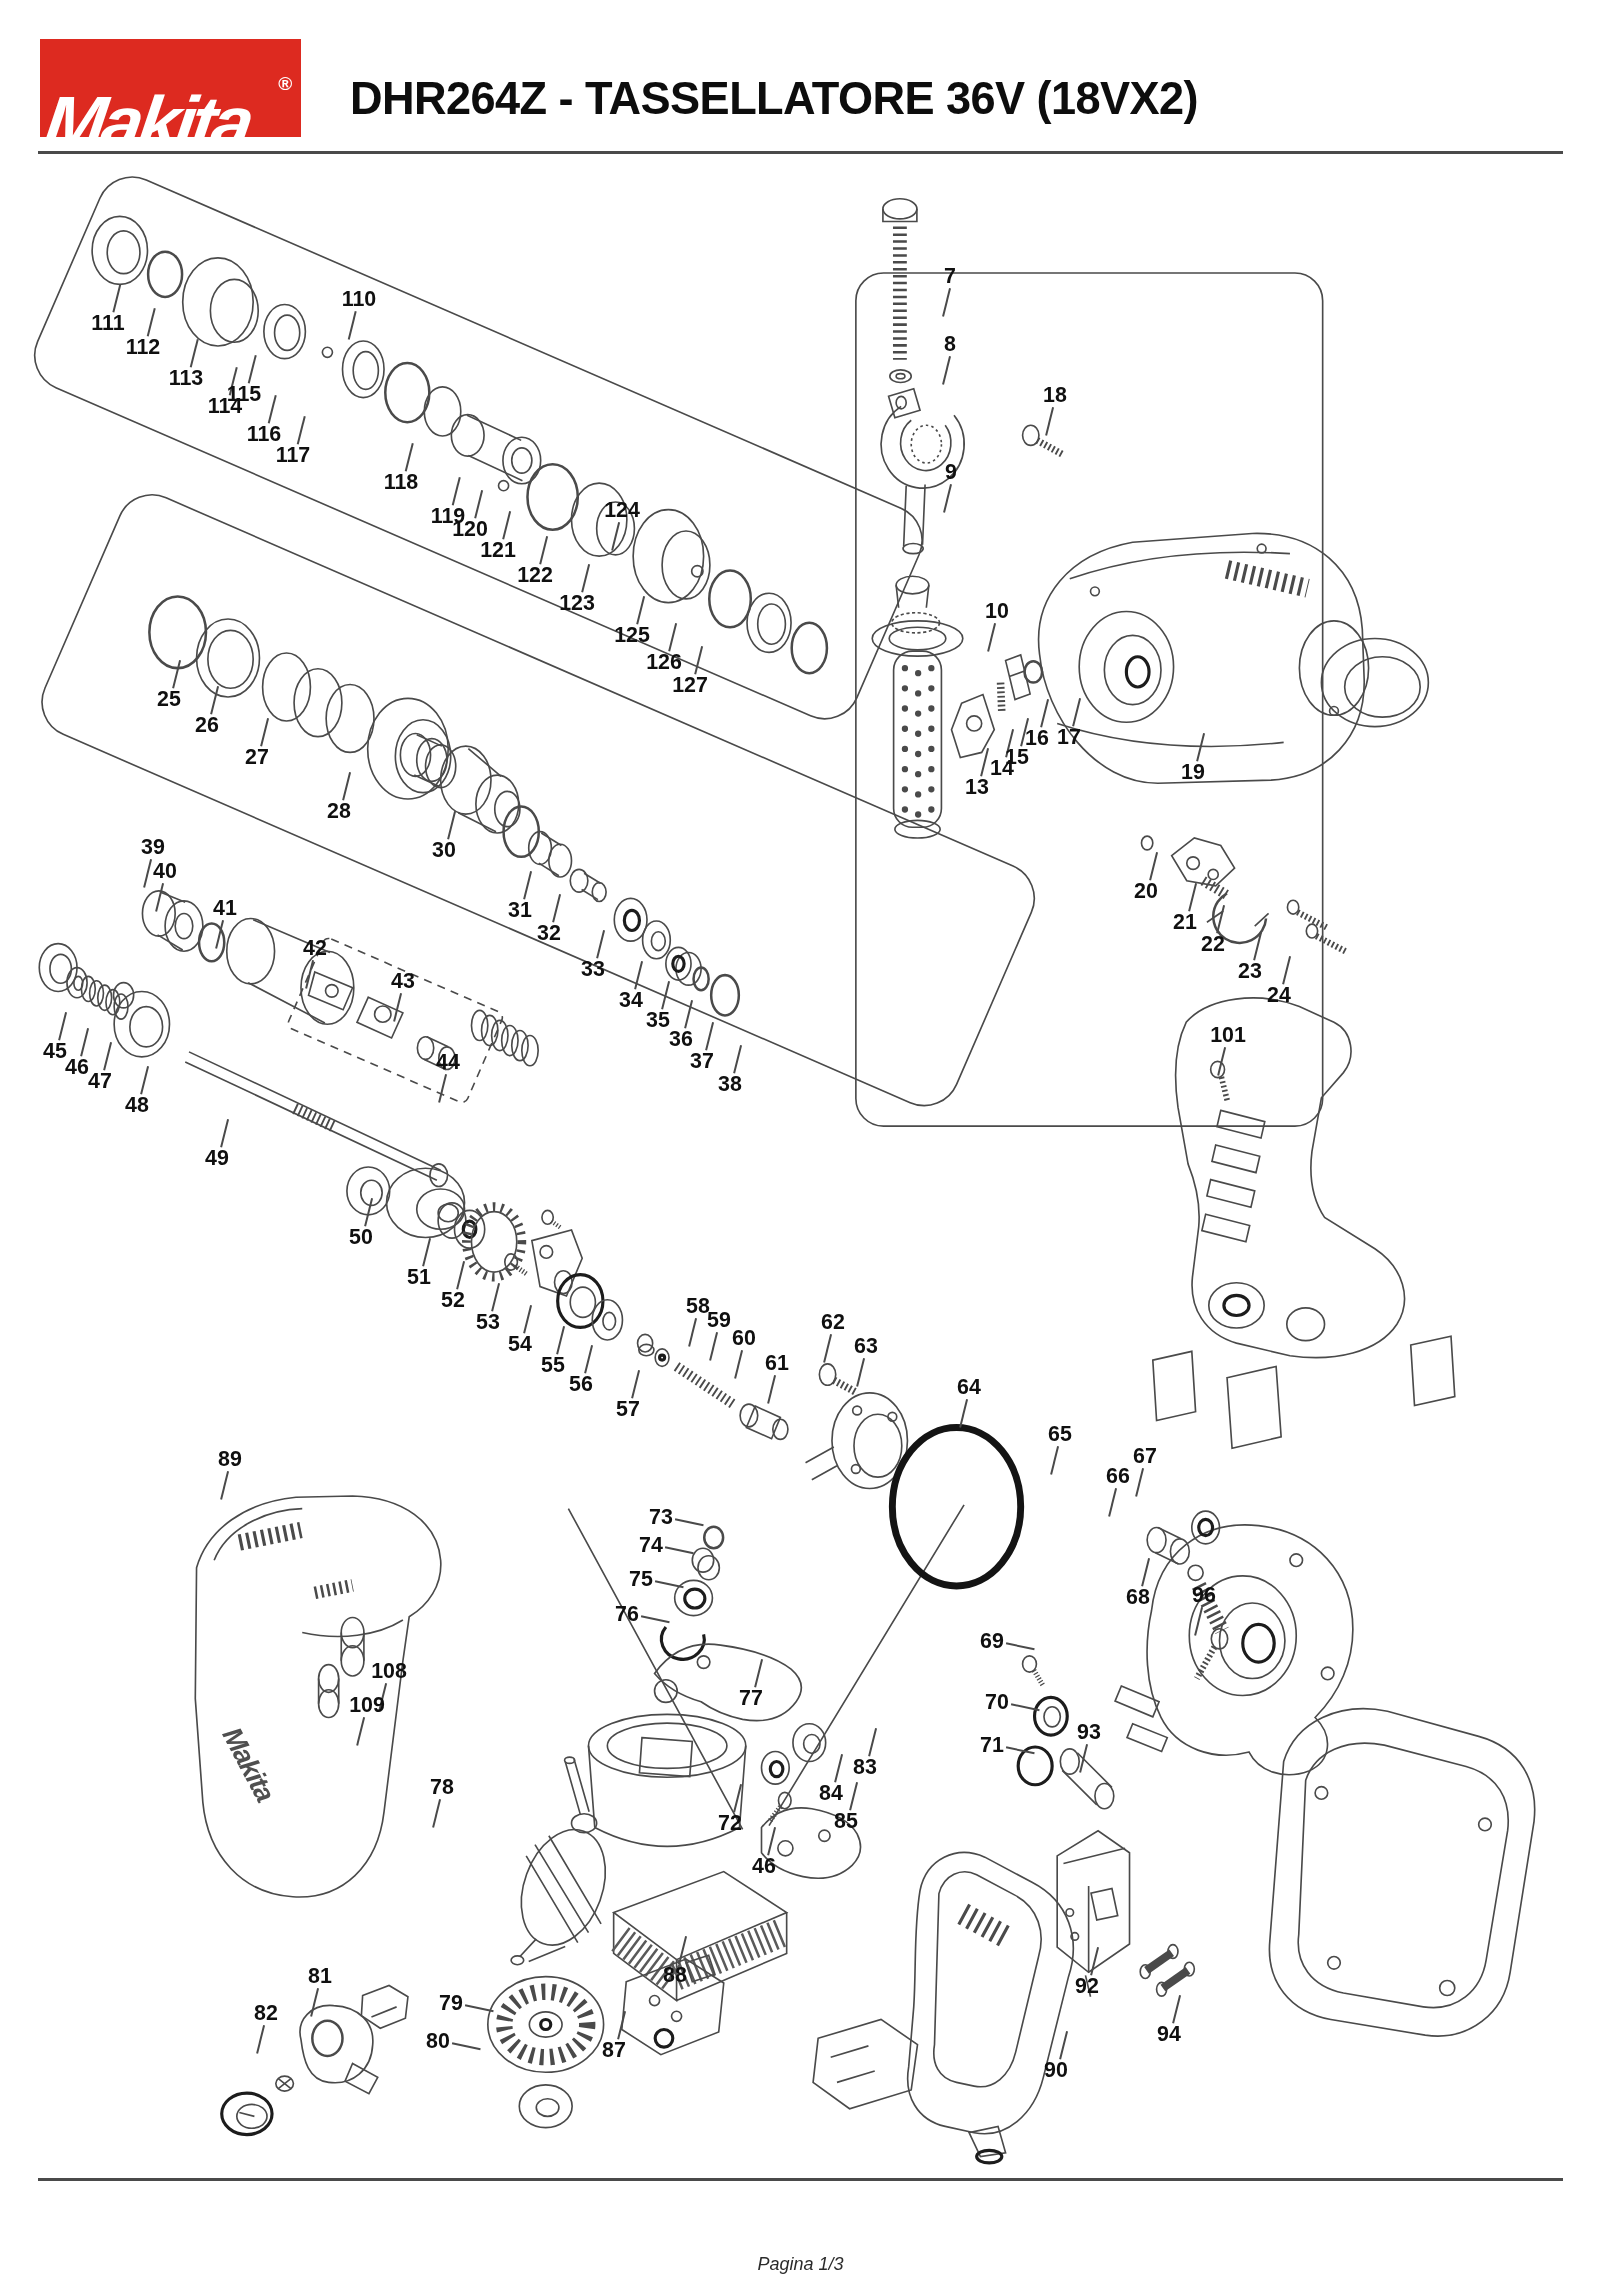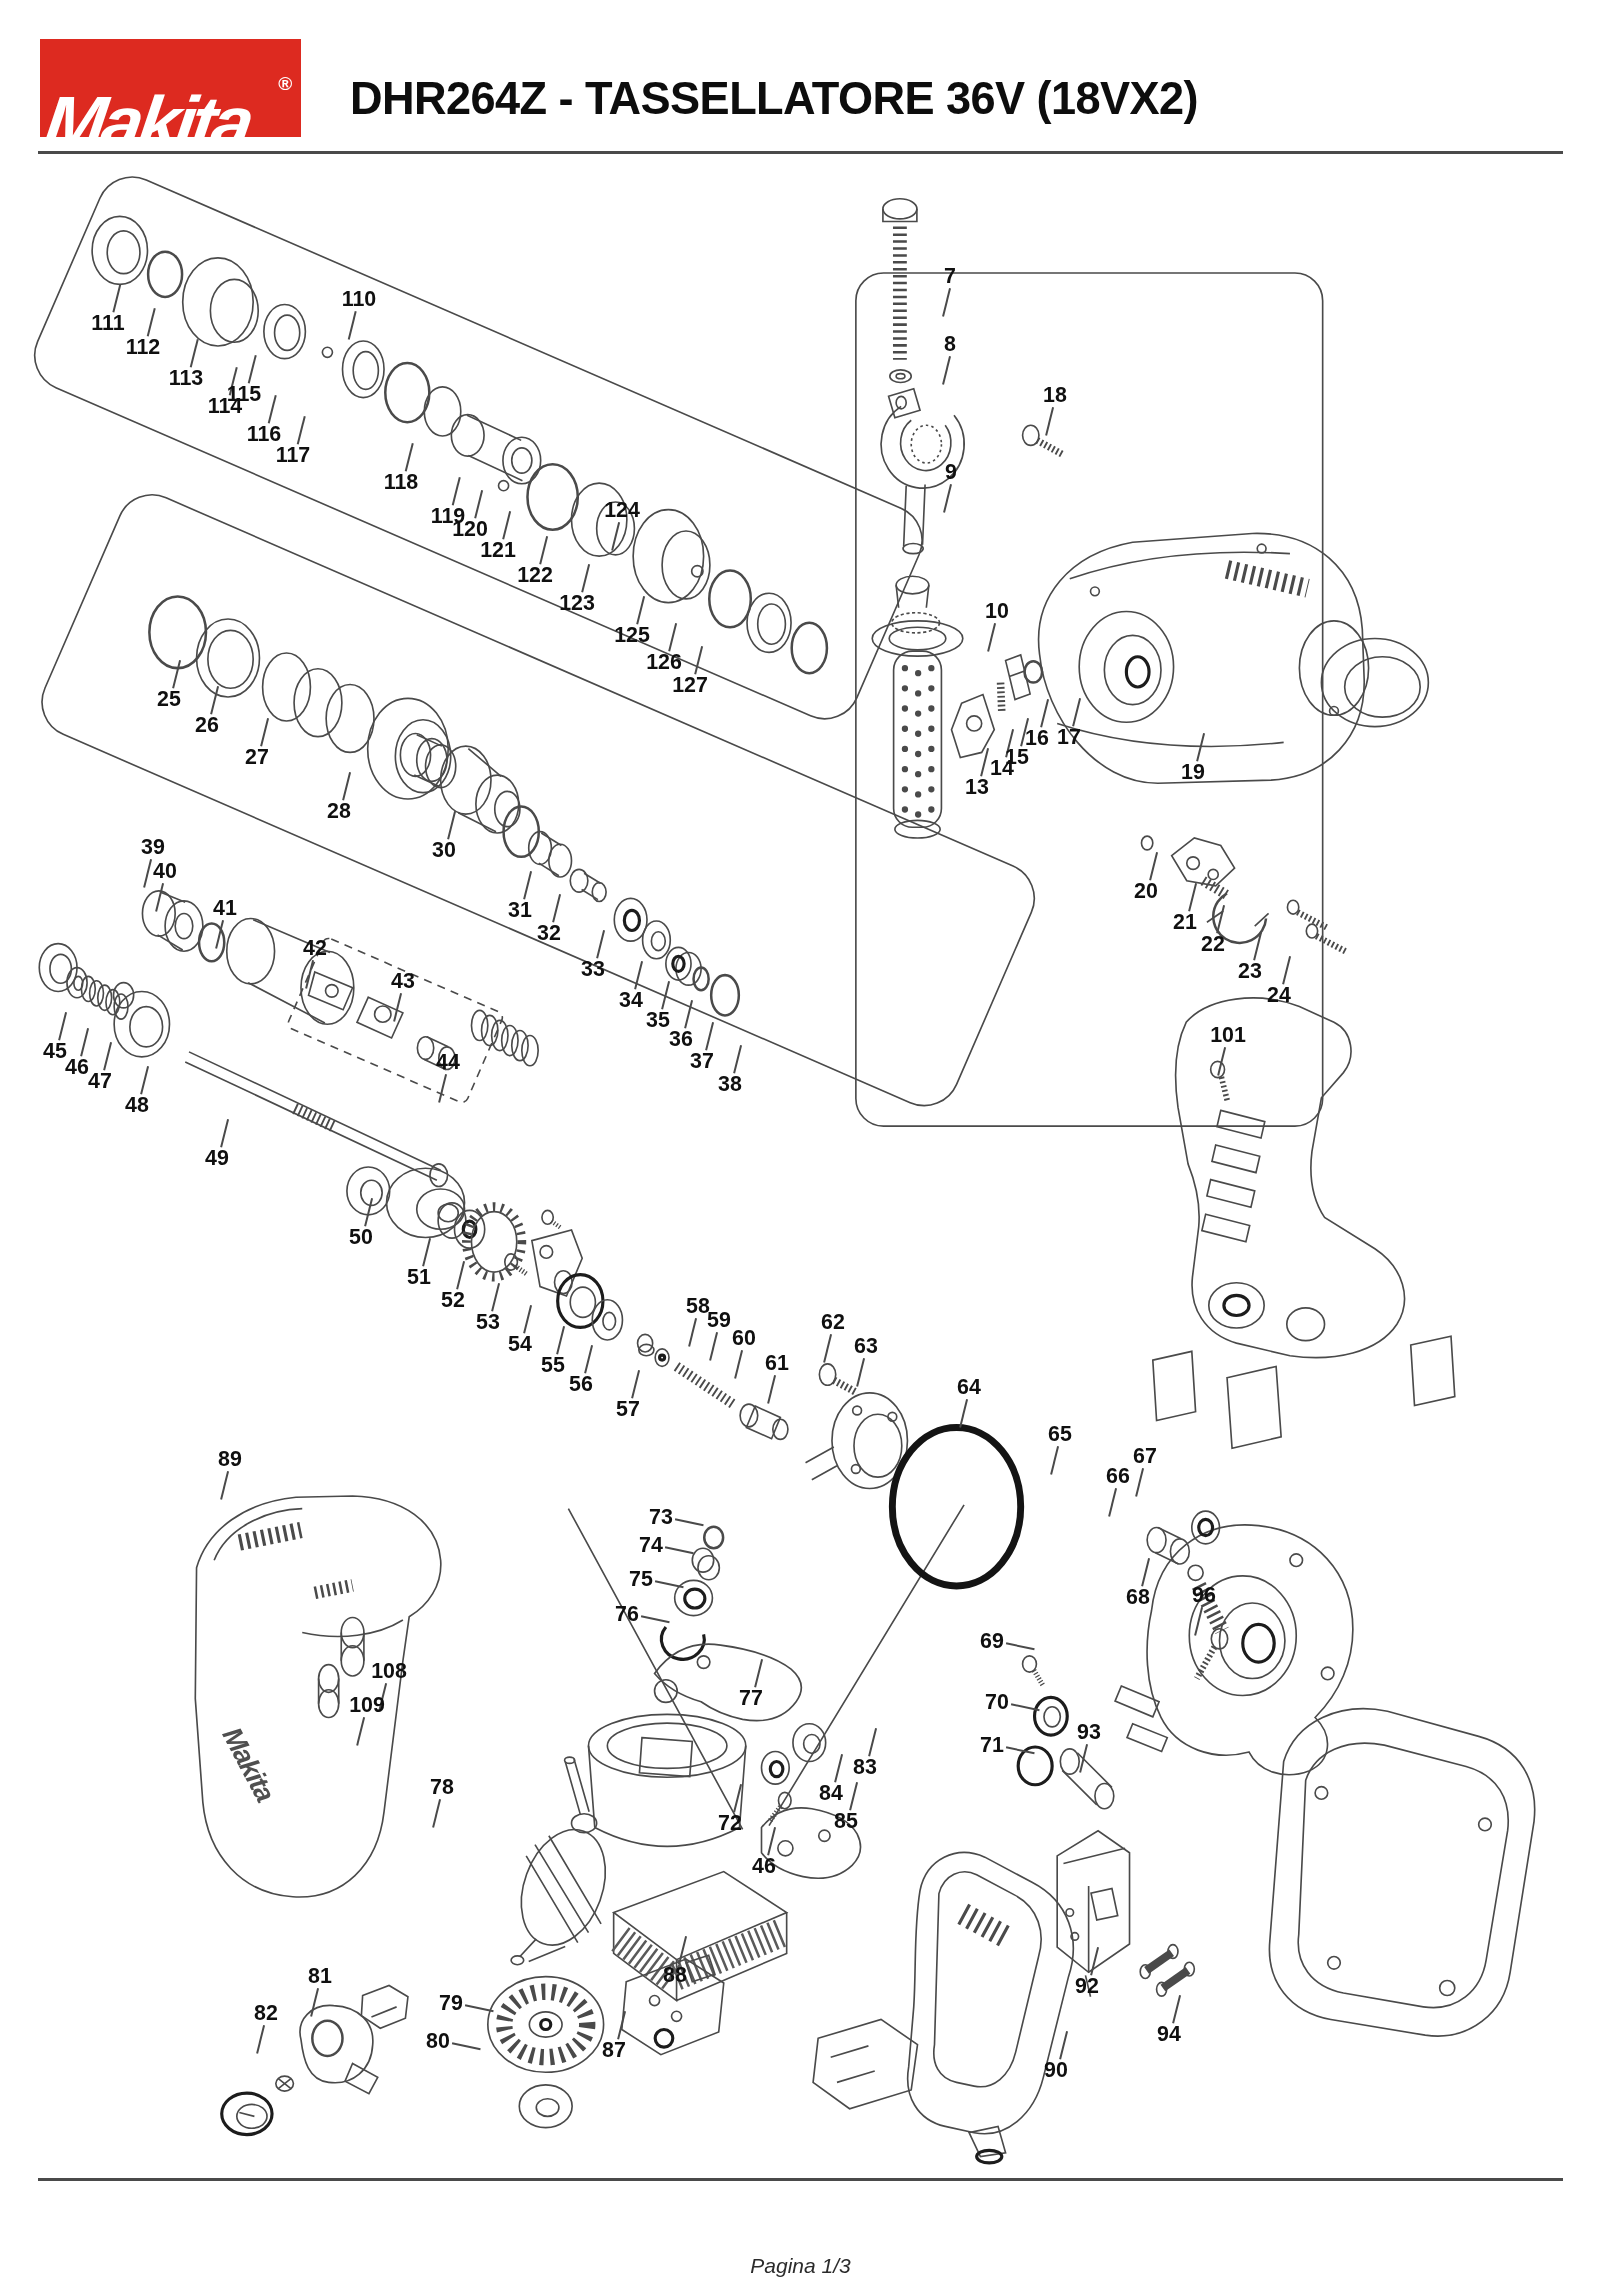--- a/index.html
+++ b/index.html
@@ -9,21 +9,21 @@
   .logo{position:absolute;left:40px;top:39px;width:261px;height:98px;background:#dd2a20;}
   .logo-text{position:absolute;left:5px;bottom:-22.7px;font-size:74px;font-weight:bold;
              font-style:italic;color:#ffffff;letter-spacing:-4.4px;transform:skewX(-8deg);line-height:1;}
   .logo-reg{position:absolute;right:8.8px;top:34px;color:#ffffff;font-size:19px;font-weight:bold;}
   .page-title{position:absolute;left:350px;top:70px;margin:0;font-size:47px;font-weight:bold;
               color:#0d0d0d;white-space:nowrap;transform:scaleX(.96);transform-origin:left top;letter-spacing:-0.6px;}
   .rule{position:absolute;left:38px;width:1525px;height:3.1px;background:#4a4a4a;}
   .rule-top{top:151px;}
   .rule-bottom{top:2178px;}
   .page-number{position:absolute;left:0;top:2254px;width:100%;text-align:center;
-               font-size:21px;font-style:italic;color:#2b2b2b;}
+               font-size:18px;font-style:italic;color:#2b2b2b;}
   
   .art{position:absolute;left:0;top:0;width:1601px;height:2295px;}
   .ln{fill:none;stroke:#4a4a4a;stroke-width:2.6px;}
   .lnt{fill:none;stroke:#4a4a4a;stroke-width:4px;}
   .dk{fill:none;stroke:#1c1c1c;stroke-width:5px;}
   .thick-ring{fill:none;stroke:#141414;stroke-width:11px;}
   .brand{fill:#4f4f4f;font-weight:bold;font-style:italic;font-size:44px;letter-spacing:-2px;}
   .labels{position:absolute;left:0;top:0;width:1601px;height:2295px;}
   .part-label{position:absolute;transform:translate(-50%,-50%);font-weight:bold;font-size:21.4px;
               color:#101010;line-height:1;white-space:nowrap;}

